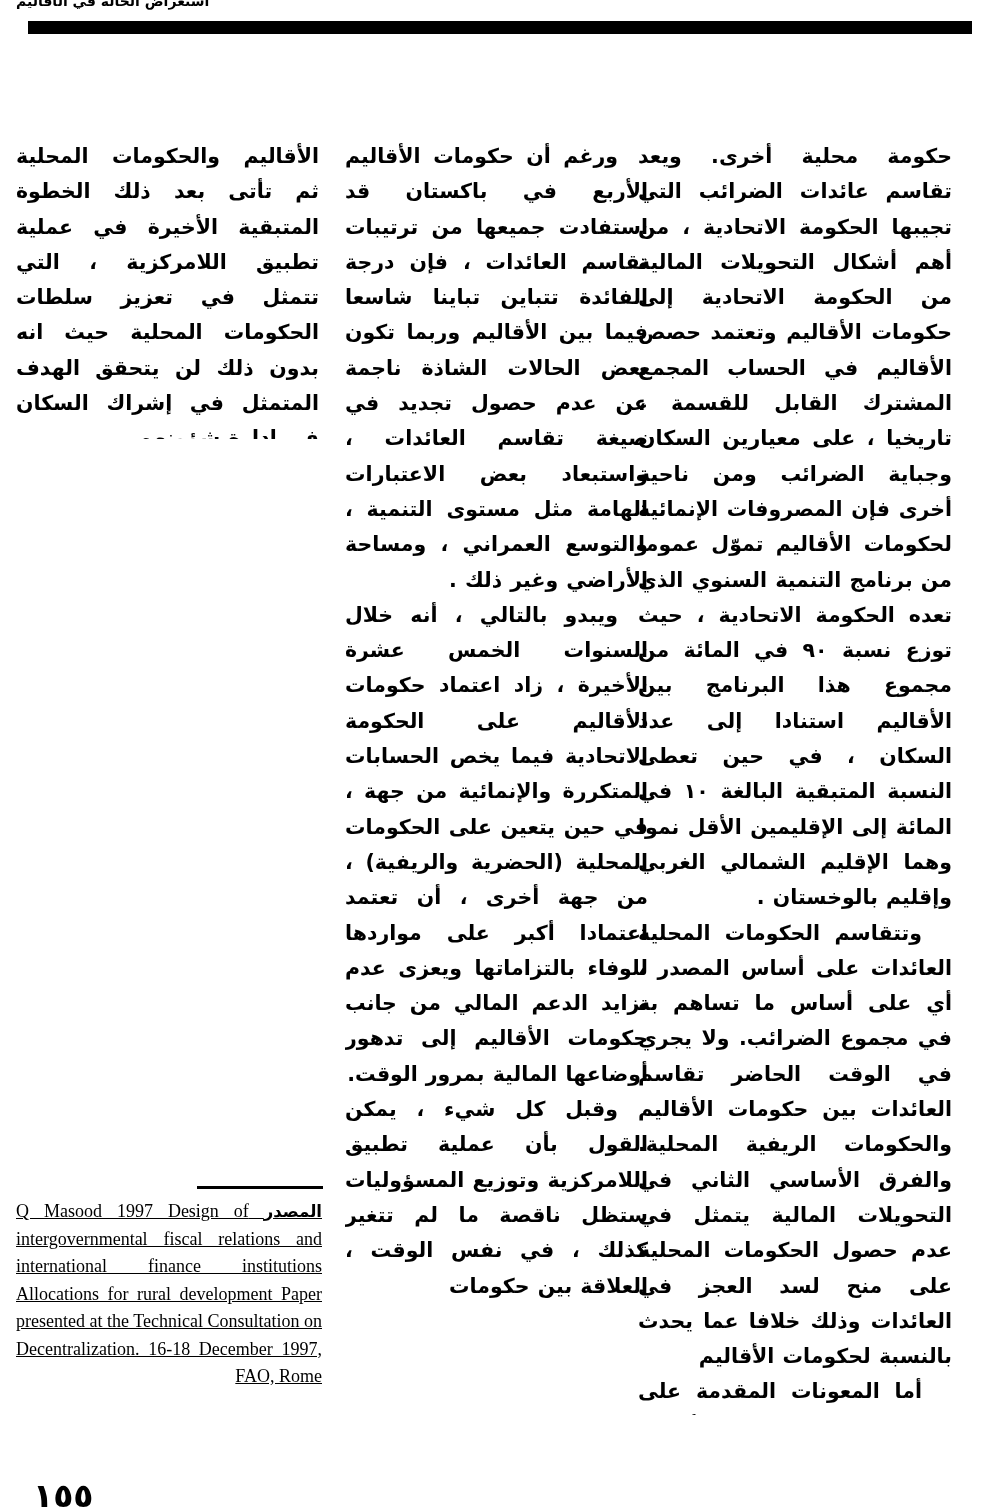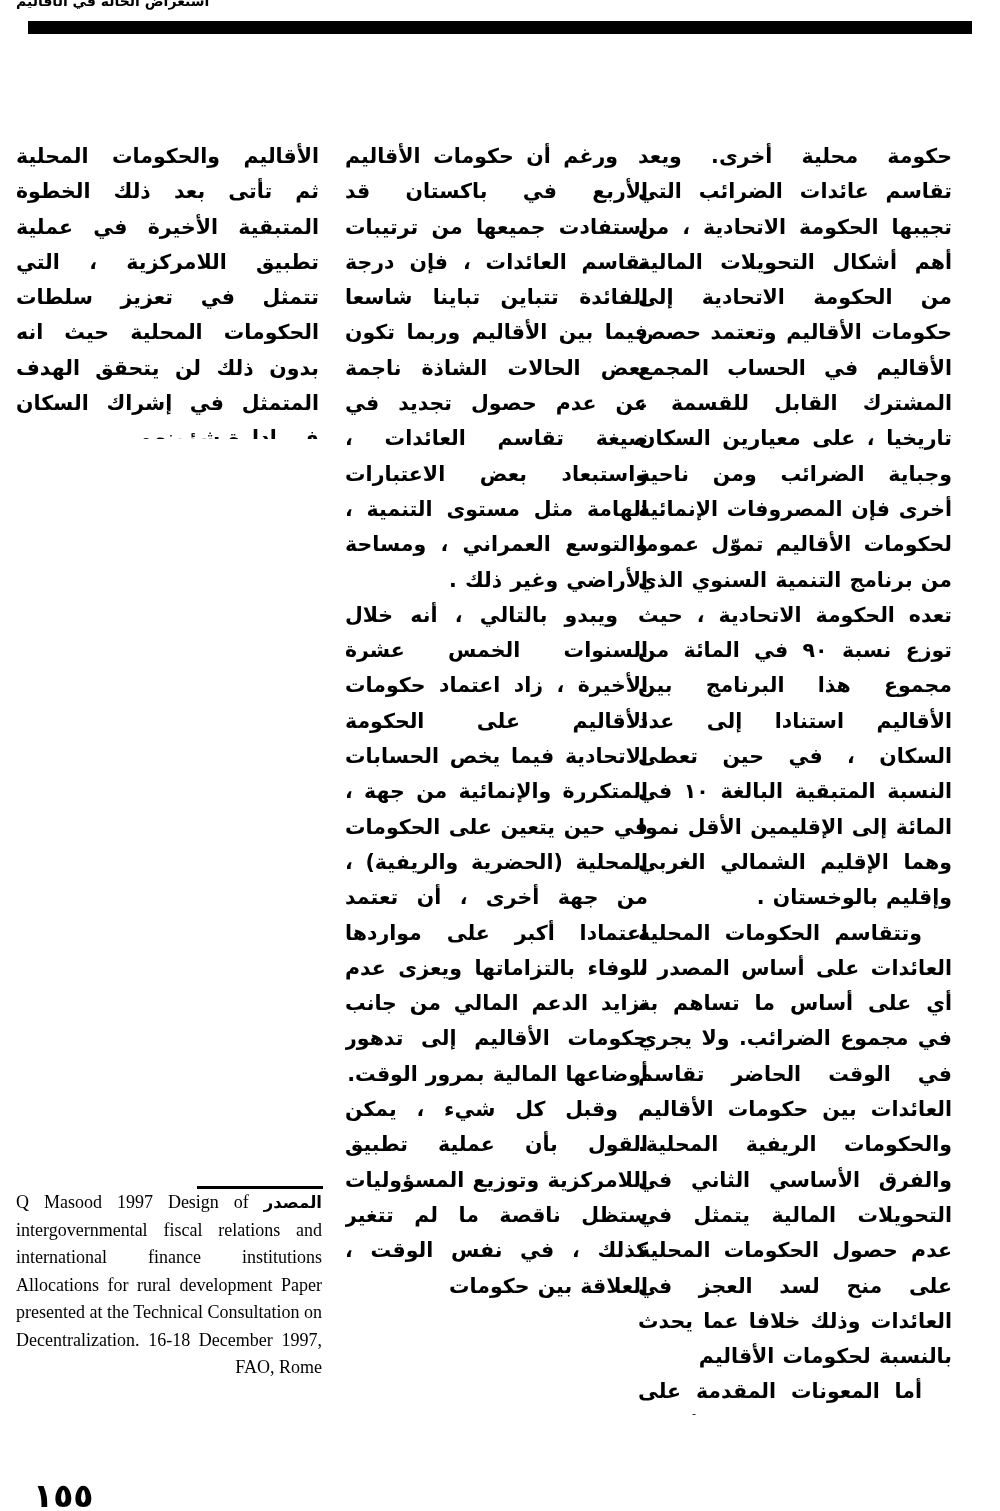--- a/index.html
+++ b/index.html
@@ -46,26 +46,27 @@
     position:absolute;
     left:16px; top:1186px;
     width:306px;
   }
   .footnote-rule {
     height:3px; width:126px;
     background:#000;
     margin-left:181px;
   }
   .footnote-text {
-    margin-top:0;
+    margin-top:9px;
     direction:rtl;
     text-align:justify;
     font-family:"Liberation Serif", serif;
     font-size:18px;
     line-height:27.5px;
+    text-decoration:underline;
   }
   .src-label {
     font-family:"DejaVu Sans", sans-serif;
     font-weight:bold;
     font-size:16.5px;
   }
   .page-number {
     position:absolute;
     left:33px; top:1476px;
     font-size:33px;

